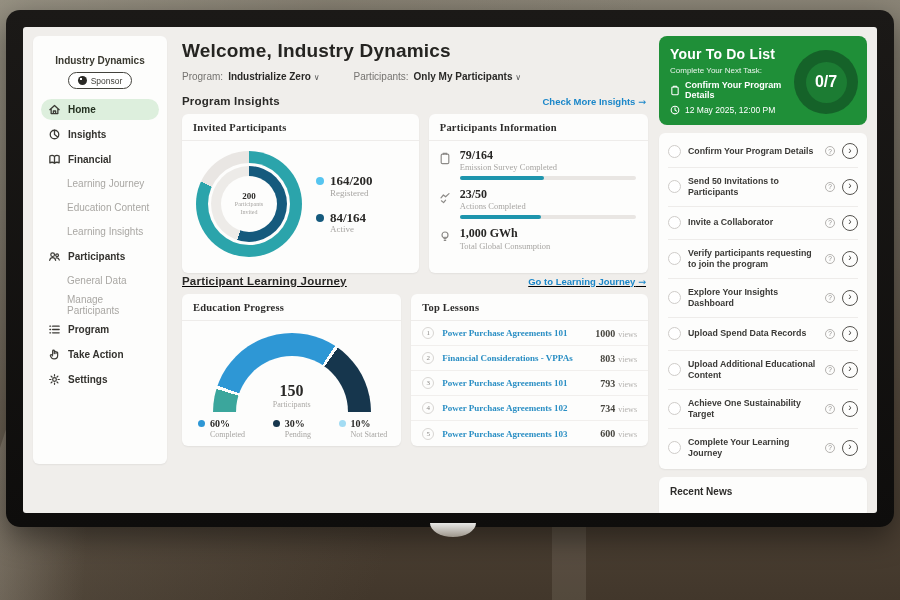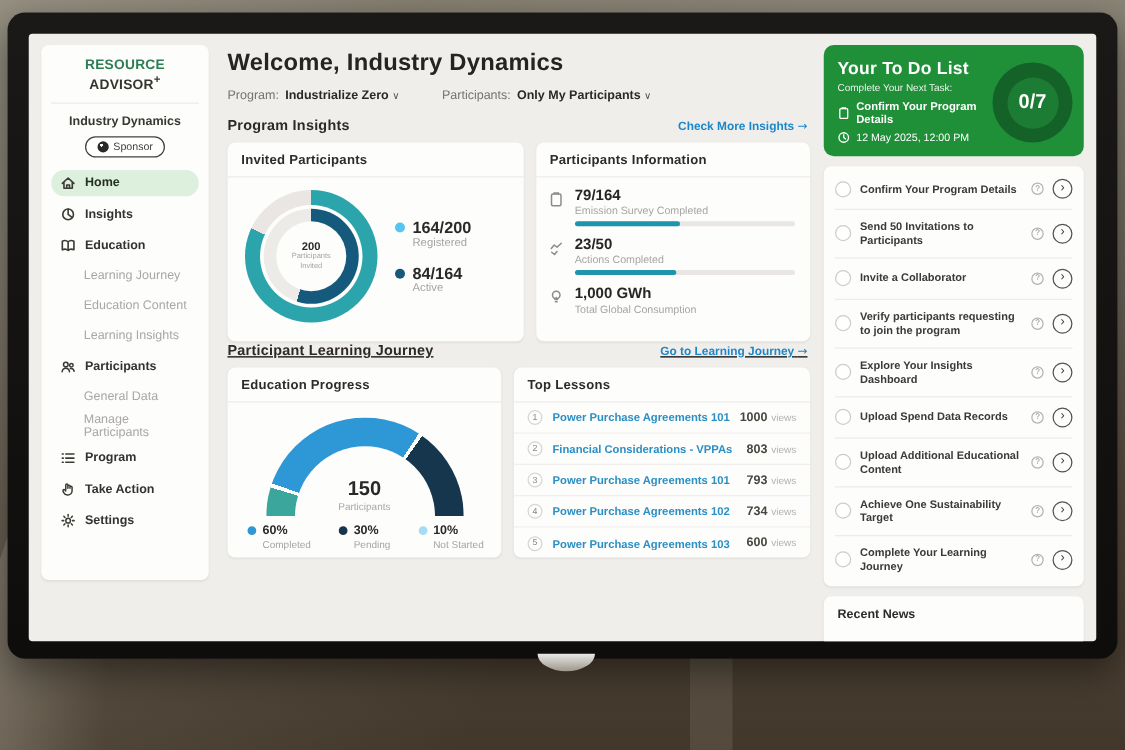--- a/index.html
+++ b/index.html
@@ -50,21 +50,21 @@
   .nav-sub { padding-left:26px; font-weight:normal; color:#a9a7a3; height:19px; margin-bottom:5px; }
   .nav-ic { width:13px; color:#3c3b36; }
 
   
   .main { flex:1; display:flex; flex-direction:column; min-width:0; padding:0 2px 0 6px; }
   .h1 { font-size:19px; font-weight:bold; color:#252421; margin:4px 0 9px; letter-spacing:.2px; }
   .filters { display:flex; gap:34px; font-size:10px; color:#757370; margin-bottom:11px; }
   .filters .fval { font-weight:bold; color:#2a2927; margin-left:5px; cursor:pointer; }
   .sec-row { display:flex; justify-content:space-between; align-items:center; margin:2px 2px 7px 0; }
   .sec-title { font-size:11.5px; font-weight:bold; color:#2b2a28; letter-spacing:.2px; }
-  .cards-row { display:flex; gap:10px; }
+  .cards-row { display:flex; gap:10px;font-family:Liberation Serif, serif; }
 
   
   .card-invited { flex:1.08; height:159px; }
   .invited-body { display:flex; align-items:center; padding:10px 8px 8px 14px; gap:14px; }
   .donut { width:106px; height:106px; border-radius:50%; position:relative;
     background:conic-gradient(#2ba4ab 0deg 295deg, #e9e6e3 295deg 360deg); }
   .donut-hole { position:absolute; inset:12px; border-radius:50%; background:#fdfdfc; padding:3px; }
   .donut-inner { width:100%; height:100%; border-radius:50%; position:relative;
     background:conic-gradient(#155a7d 0deg 198deg, #edebe8 198deg 360deg); }
   .donut-inner-hole { position:absolute; inset:10px; border-radius:50%; background:#fdfdfc;
@@ -149,24 +149,20 @@
 <div class="bg"></div>
 <div class="bg-glare"></div>
 <div class="bg-strip"></div>
 <div class="monitor"></div>
 <div class="stand"></div>
 
 <div class="monitor" style="background:none; box-shadow:none;">
 <div class="screen">
 
   <div class="sidebar card">
-    <div class="logo">
-      <span class="lg-green">RESOURCE</span>
-      <span class="lg-dark"><span>ADVISOR</span><sup>+</sup></span>
-    </div>
     <div class="org">Industry Dynamics</div>
     <div class="sponsor">
       <span class="sponsor-dot"></span>
       <span>Sponsor</span>
     </div>
 
     <div class="nav-item active">
       <span class="nav-ic">
             <svg class="ic" width="13" height="13" viewBox="0 0 14 14" fill="none" stroke="currentColor" stroke-width="1.4" stroke-linecap="round" stroke-linejoin="round">
               <path d="M2 7.2 7 2.6l5 4.6M3.4 6.2v5.2h7.2V6.2M5.8 11.4V8.6h2.4v2.8"></path>
@@ -182,21 +178,21 @@
             </svg>
           </span>
       <span>Insights</span>
     </div>
     <div class="nav-item">
       <span class="nav-ic">
             <svg class="ic" width="13" height="13" viewBox="0 0 14 14" fill="none" stroke="currentColor" stroke-width="1.4" stroke-linecap="round" stroke-linejoin="round">
               <path d="M2 3.2c1.8-.9 3.7-.7 5 .5 1.3-1.2 3.2-1.4 5-.5v7.4c-1.8-.9-3.7-.7-5 .5-1.3-1.2-3.2-1.4-5-.5ZM7 3.7v7.2"></path>
             </svg>
           </span>
-      <span>Education</span>
+      <span>Financial</span>
     </div>
     <div class="nav-item nav-sub">
           <span>Learning Journey</span>
         </div>
     <div class="nav-item nav-sub">
           <span>Education Content</span>
         </div>
     <div class="nav-item nav-sub">
           <span>Learning Insights</span>
         </div>

